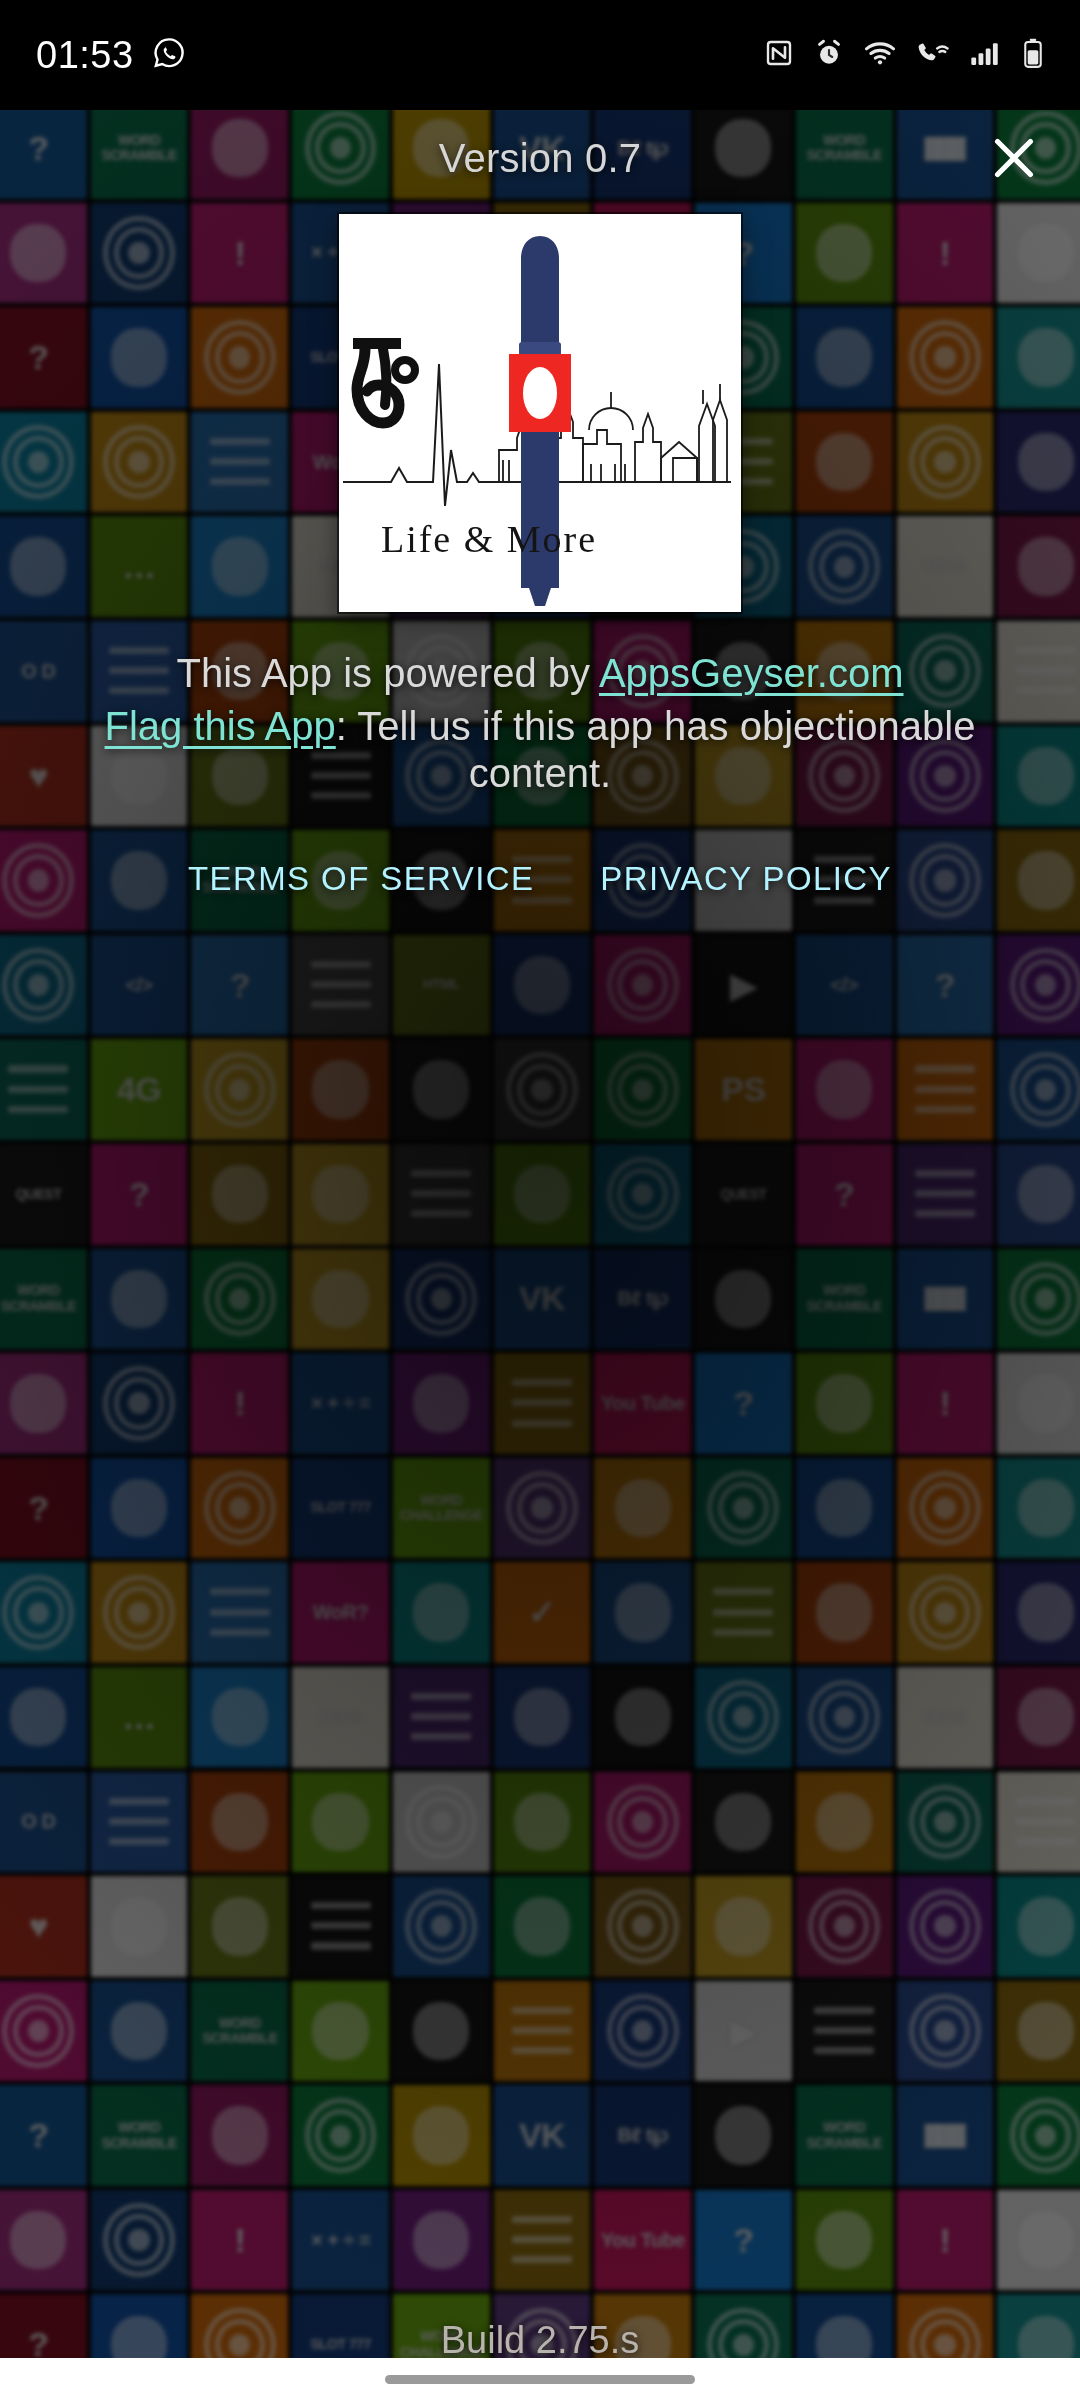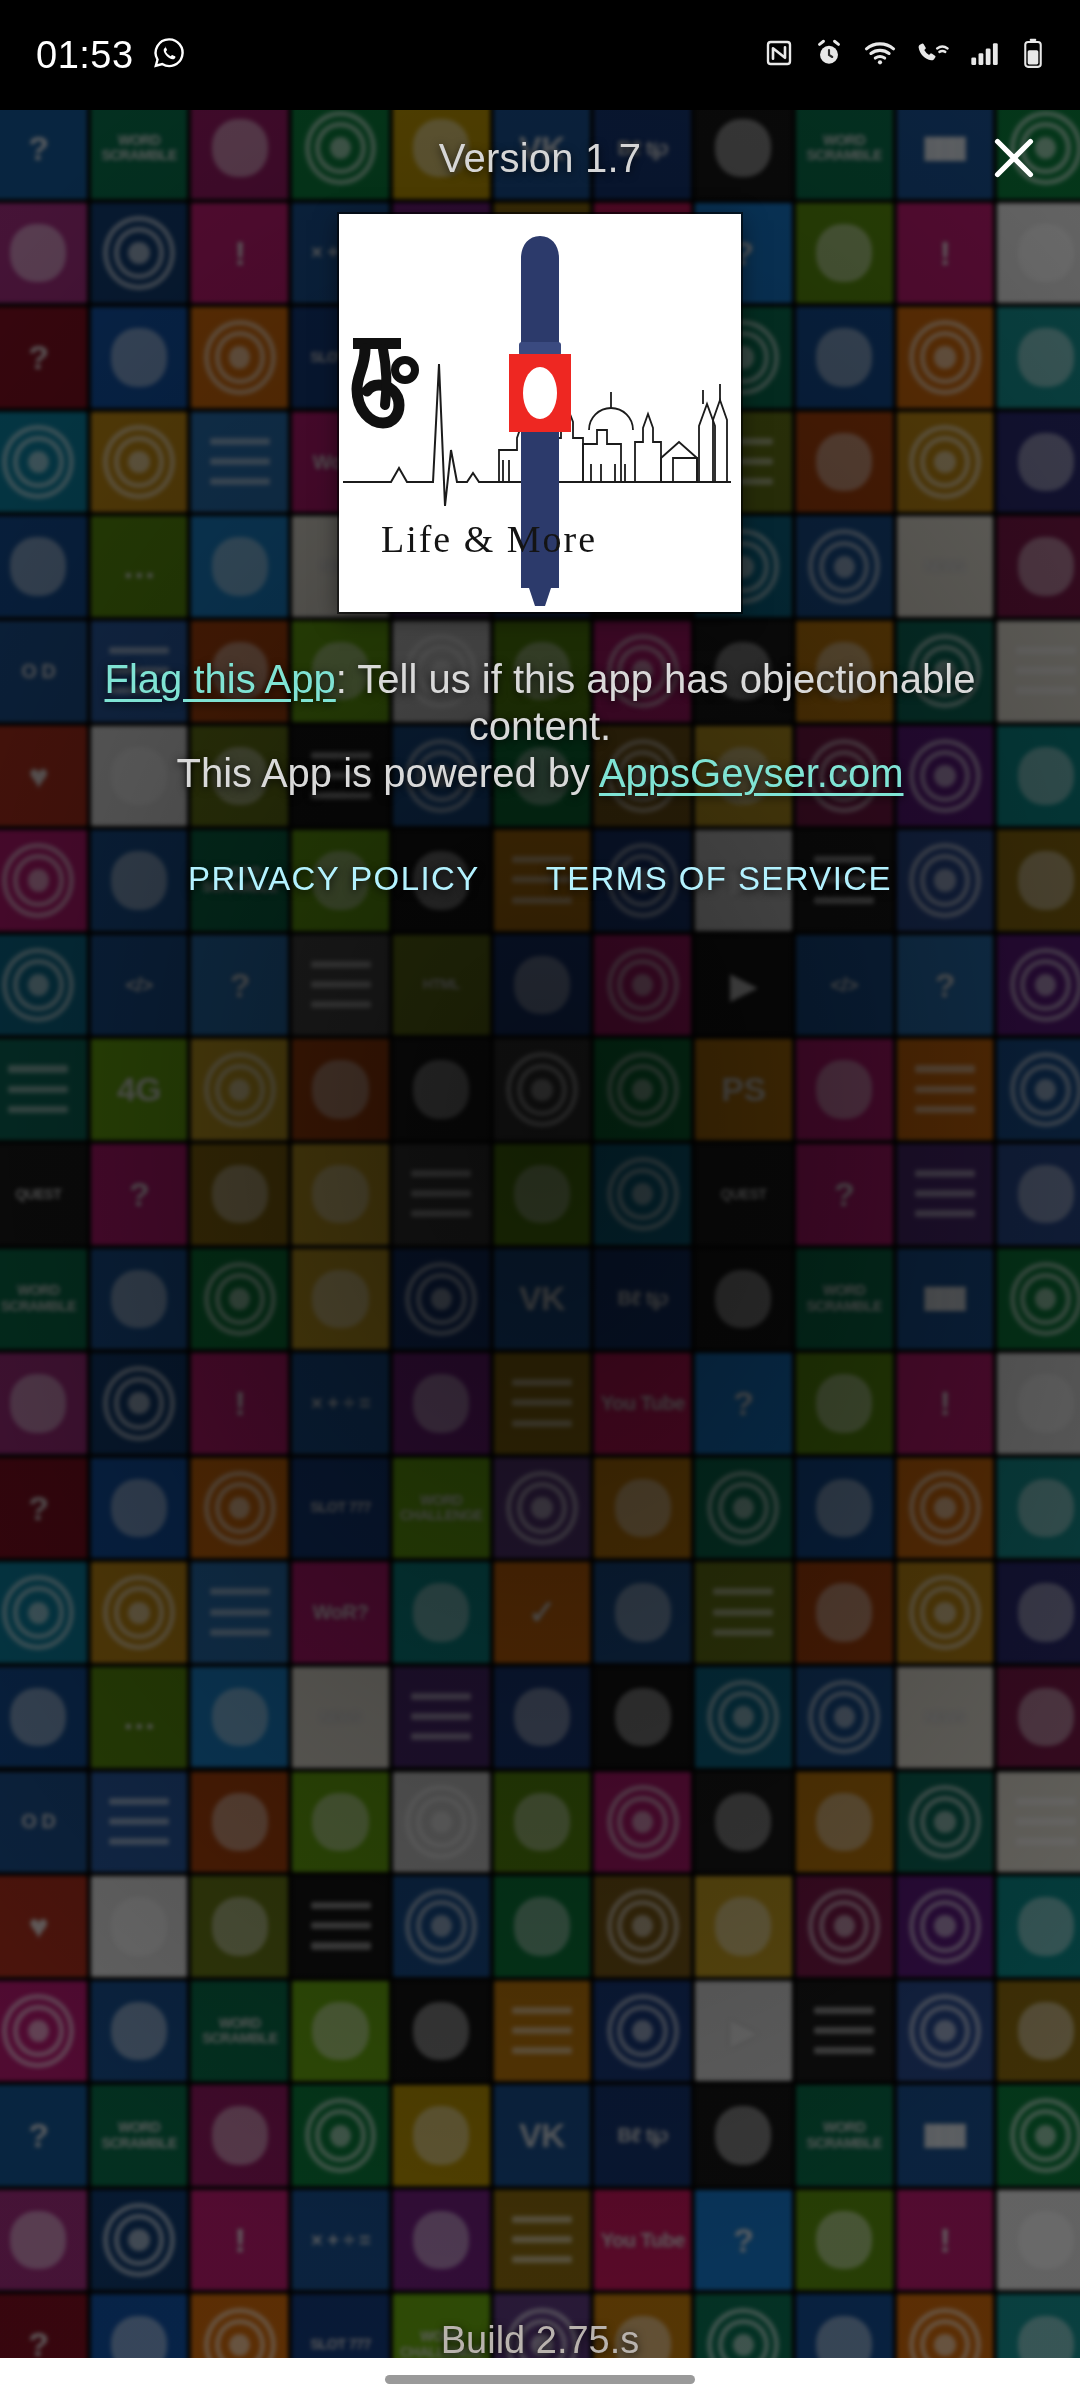--- a/index.html
+++ b/index.html
@@ -1104,21 +1104,21 @@
 </div>
 
 <div id="close-btn">
   <svg width="52" height="52" viewBox="0 0 24 24">
     <path d="M4.4 4.4 19.6 19.6M19.6 4.4 4.4 19.6" stroke="#ffffff" stroke-width="2.4" stroke-linecap="round"></path>
   </svg>
 </div>
 
 <div id="content">
 
-  <div id="app-version">Version 1.7</div>
+  <div id="app-version">Version 0.7</div>
 
   <div id="app-logo">
     <svg width="402" height="398" viewBox="0 0 402 398">
       <rect x="0" y="0" width="402" height="398" fill="#ffffff"></rect>
 
       <g>
         <rect x="14" y="124" width="48" height="11" fill="#101010"></rect>
         <path d="M26 135 c0 18 -8 26 -8 40 c0 22 14 34 26 34 c10 0 16 -8 16 -18 c0 -12 -10 -20 -20 -20 c-6 0 -10 3 -12 6" fill="none" stroke="#101010" stroke-width="11" stroke-linecap="round"></path>
         <path d="M44 135 c4 20 4 40 2 56" fill="none" stroke="#101010" stroke-width="10" stroke-linecap="round"></path>
         <circle cx="66" cy="156" r="10" fill="none" stroke="#101010" stroke-width="8"></circle>
@@ -1150,31 +1150,31 @@
         <path d="M190 374 h22 l-6 18 h-10z" fill="#2c3a6b"></path>
         <rect x="170" y="140" width="62" height="78" fill="#ee2722"></rect>
         <ellipse cx="201" cy="179" rx="17" ry="26" fill="#ffffff"></ellipse>
       </g>
 
       <text x="150" y="338" font-family="'Liberation Serif', serif" font-size="38" fill="#141414" text-anchor="middle" letter-spacing="2">Life &amp; More</text>
     </svg>
   </div>
 
   <div id="powered-block">
+    <div>
+      <span>This App is powered by </span><span class="linkc">AppsGeyser.com</span>
+    </div>
     <div id="flag-line">
       <span class="linkc">Flag this App</span><span>: Tell us if this app has objectionable content.</span>
     </div>
-    <div>
-      <span>This App is powered by </span><span class="linkc">AppsGeyser.com</span>
-    </div>
   </div>
 
   <div id="legal-row">
+    <span class="legal-link">TERMS OF SERVICE</span>
     <span class="legal-link">PRIVACY POLICY</span>
-    <span class="legal-link">TERMS OF SERVICE</span>
   </div>
 
 </div>
 
 <div id="build-text">Build 2.75.s</div>
 
 <div id="nav-bar">
   <div id="nav-pill"></div>
 </div>
 

